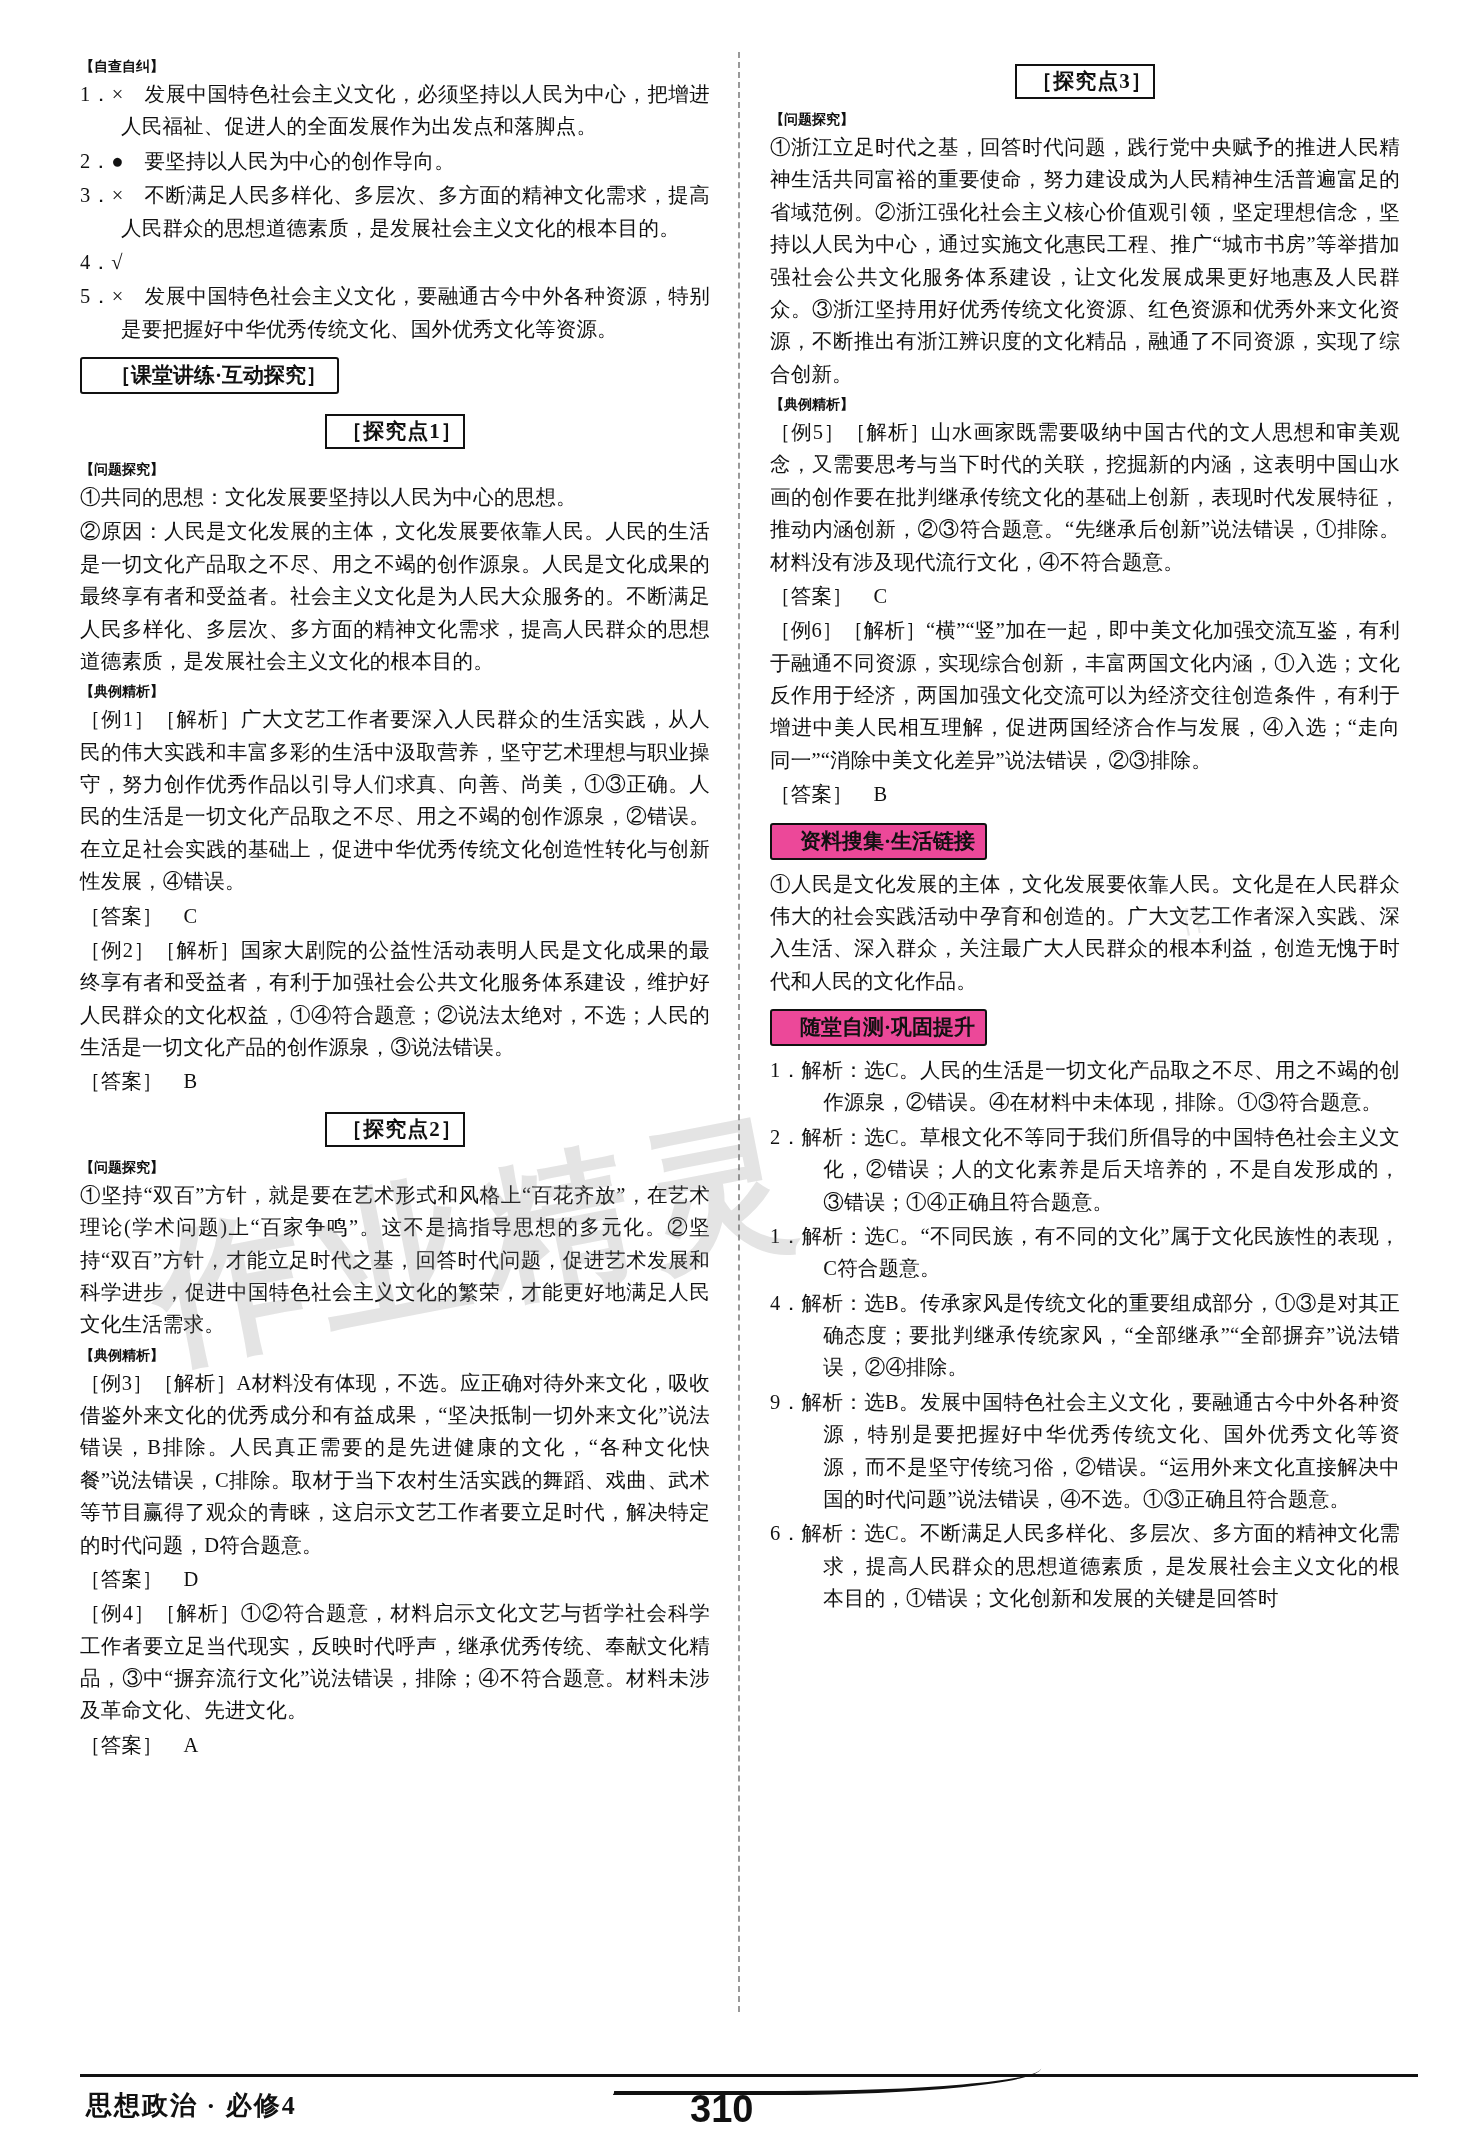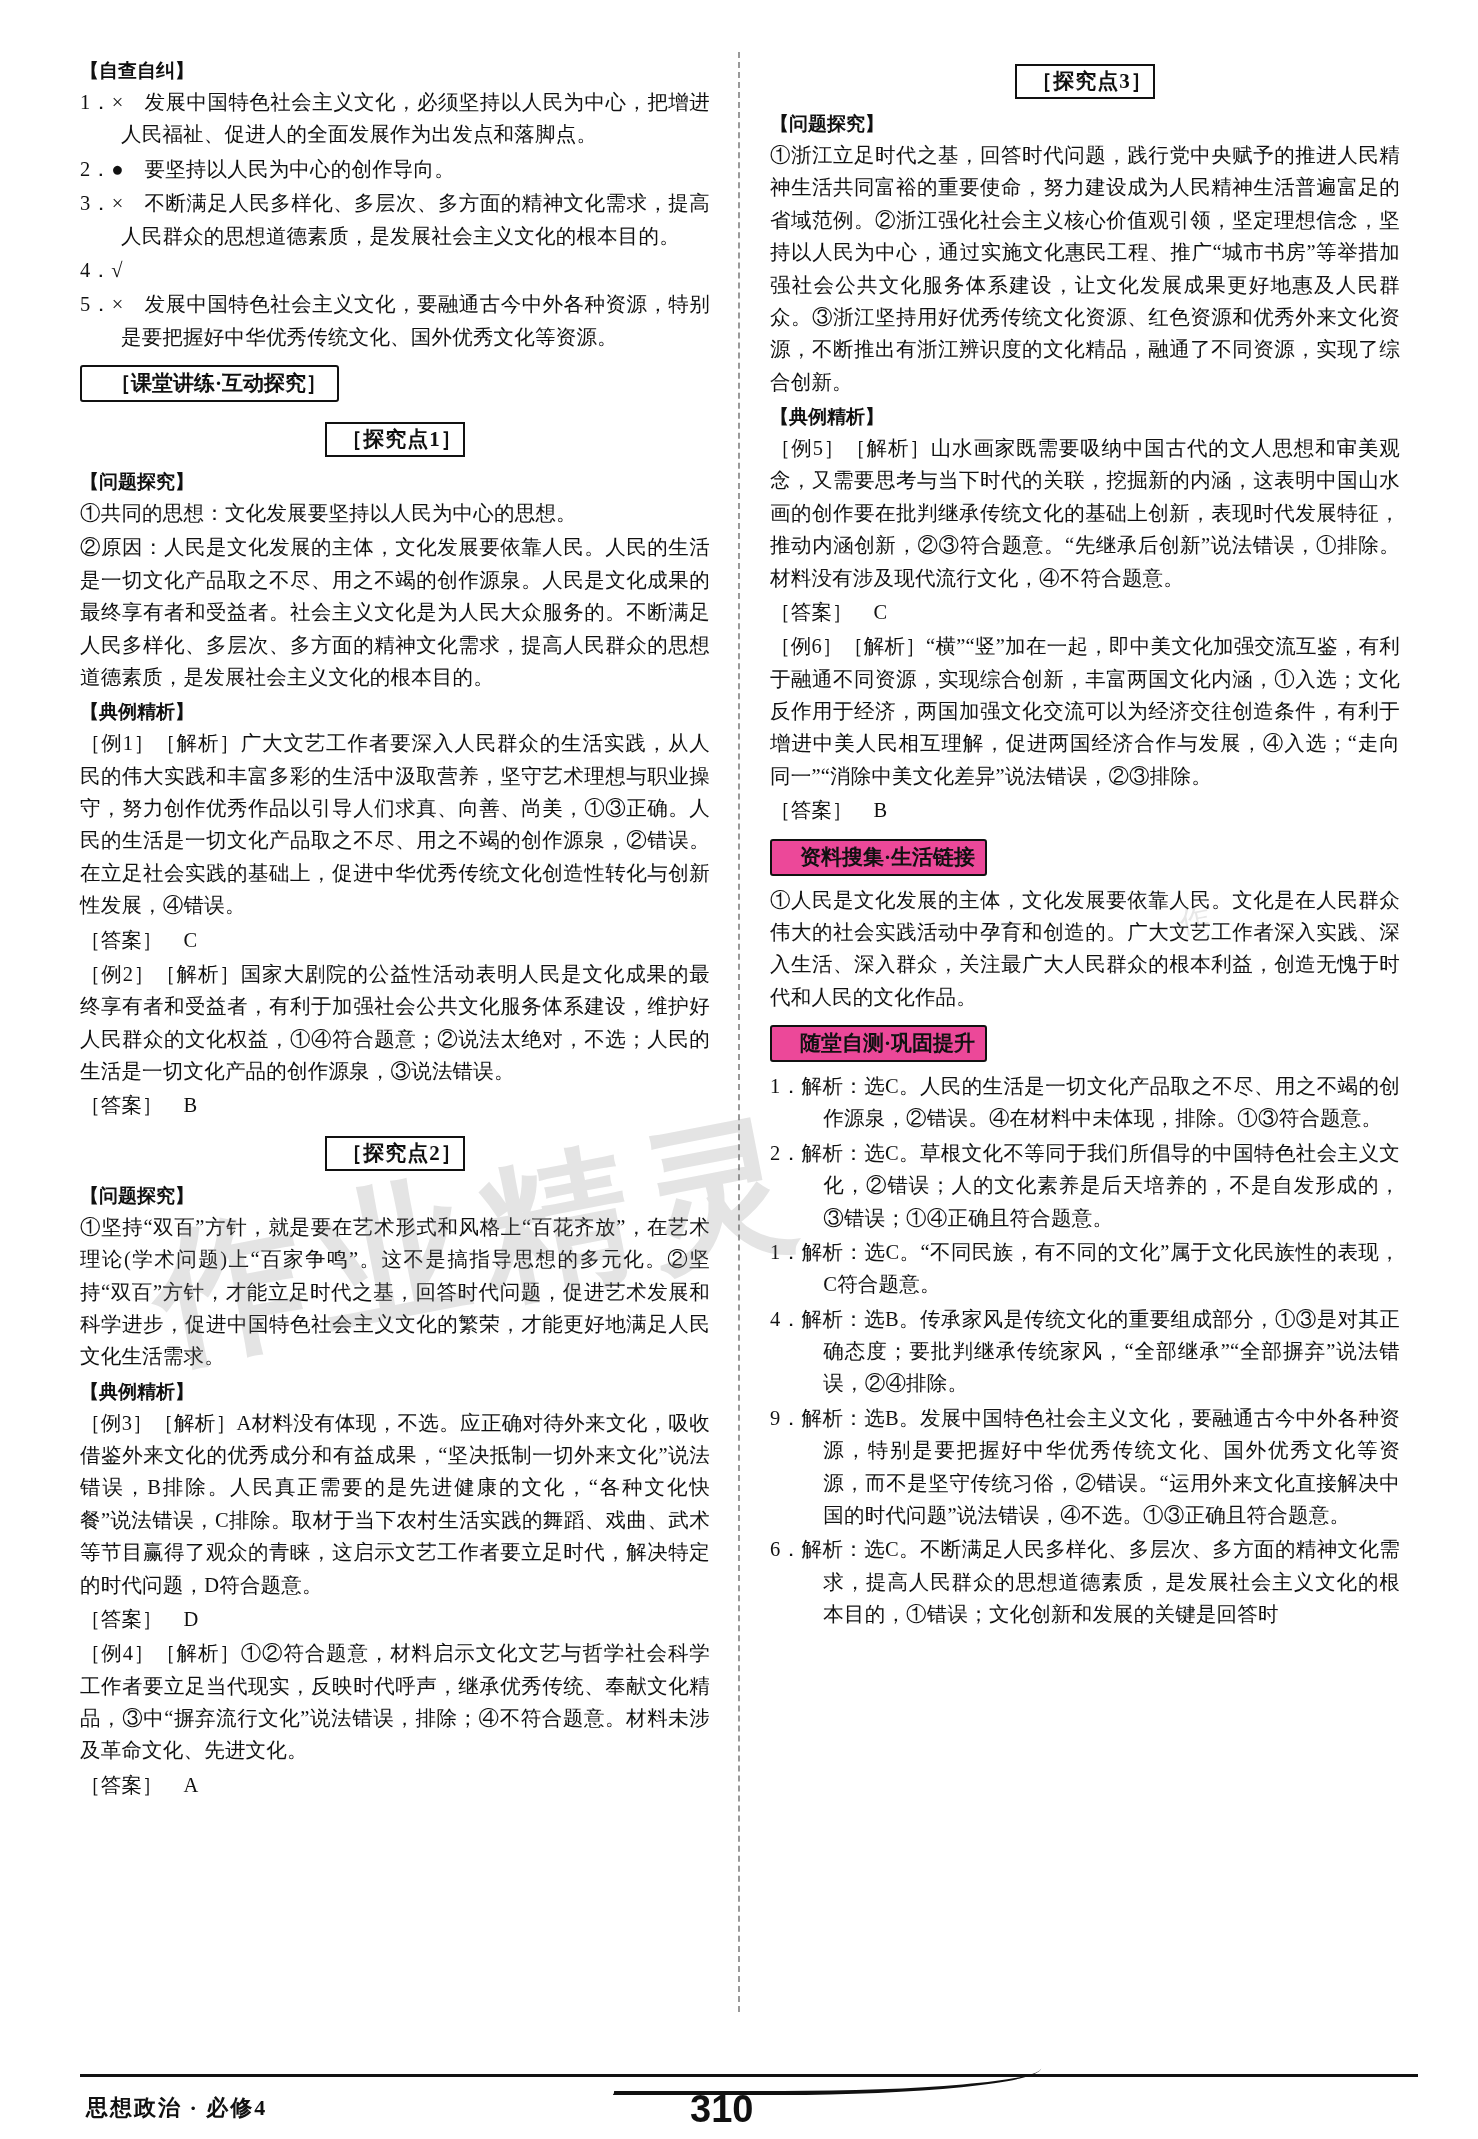--- a/index.html
+++ b/index.html
@@ -39,21 +39,21 @@
     padding-left:2.0em;
     text-indent:-2.0em;
   }
   .hang3{
     padding-left:2.6em;
     text-indent:-2.6em;
   }
   
   .blk-head{
     font-weight:bold;
-    font-size:19px;
+    font-size:14px;
     margin:6px 0 2px 0;
   }
   
   .sec-box{
     display:inline-block;
     border:2px solid #111;
     border-radius:3px;
     padding:2px 10px 3px 28px;
     font-weight:bold;
     font-size:21px;
@@ -116,21 +116,21 @@
     left:80px;
     right:60px;
     bottom:62px;
     height:3px;
     background:#111;
   }
   .footer-left{
     position:absolute;
     left:86px;
     bottom:16px;
-    font-size:22px;
+    font-size:26px;
     font-weight:bold;
     letter-spacing:2px;
   }
   .footer-page{
     position:absolute;
     left:690px;
     bottom:8px;
     font-size:38px;
     font-weight:bold;
     font-family:"Liberation Sans","DejaVu Sans",sans-serif;

